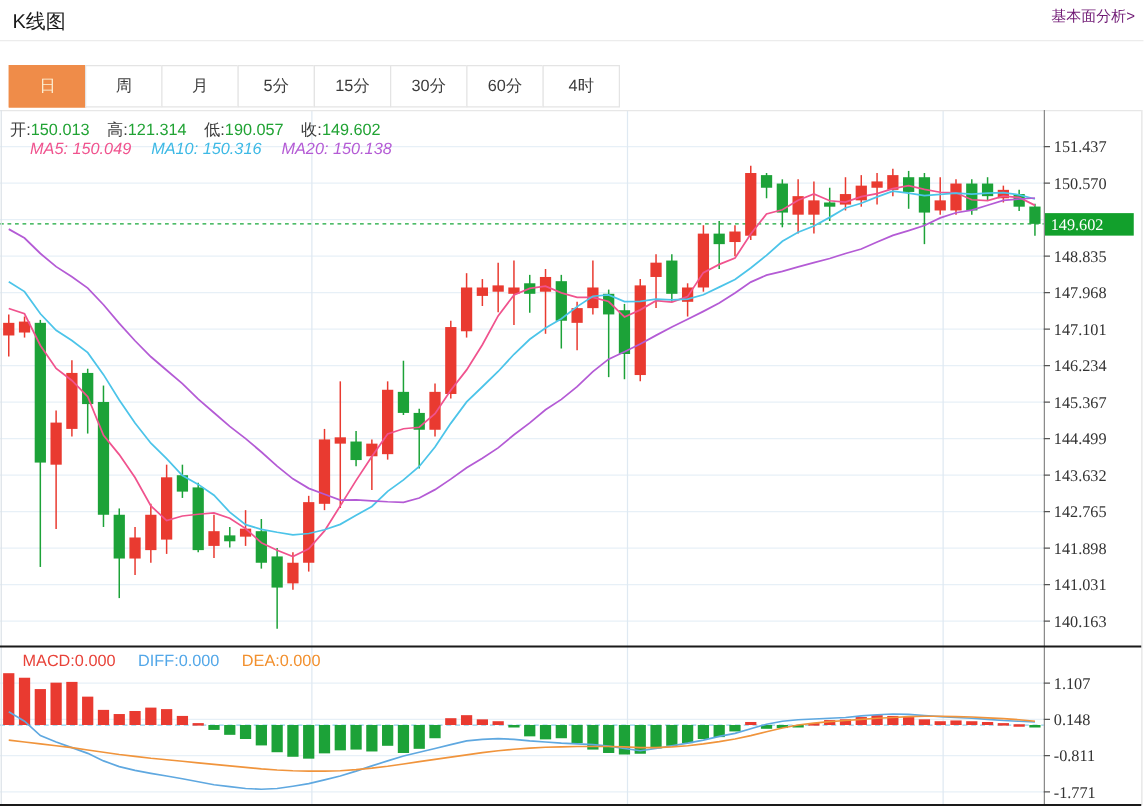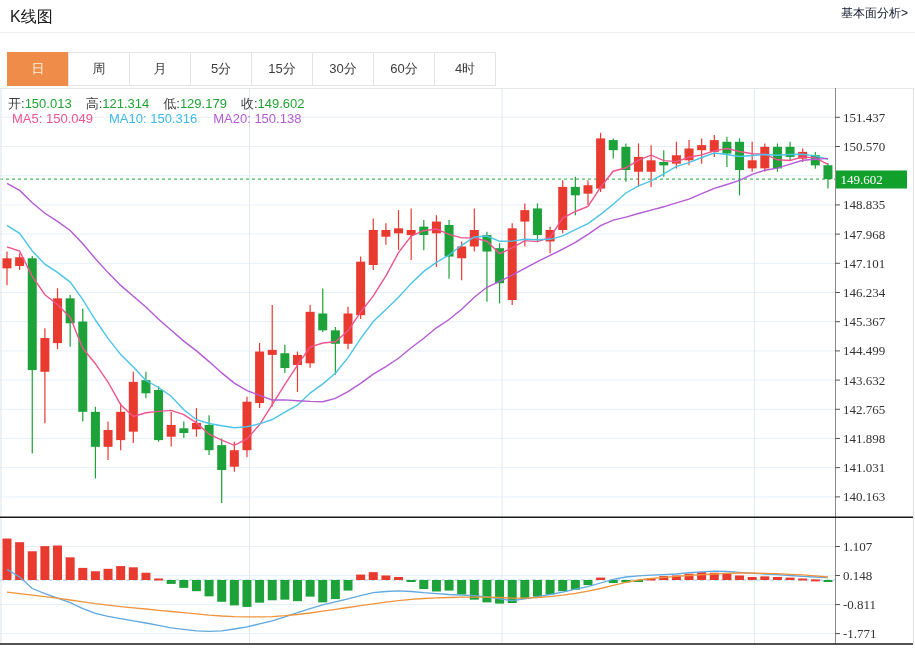--- a/index.html
+++ b/index.html
@@ -1,29 +1,29 @@
 <!DOCTYPE html>
 <html><head>
 <meta charset="utf-8">
 <style>
   html,body{margin:0;padding:0;background:#fff;}
   #app{position:relative;width:915px;height:649px;background:#fff;overflow:hidden;
        font-family:"Liberation Sans",sans-serif;}
   #chart-svg{position:absolute;left:0;top:0;}
   .hdr-title{position:absolute;left:10px;top:7px;font-size:16px;font-weight:normal;color:#1a1a1a;}
-  .hdr-link{position:absolute;right:7px;top:5px;font-size:12px;color:#0f172a;cursor:pointer;}
+  .hdr-link{position:absolute;right:7px;top:5px;font-size:12px;color:#701a75;cursor:pointer;}
   .hdr-divider{position:absolute;left:0;top:32px;width:915px;height:1px;background:#ececec;}
   #tab-bar{position:absolute;left:7px;top:52px;display:flex;}
   .tab{width:60px;height:32px;line-height:32px;text-align:center;font-size:13px;color:#3c3c3c;
        border:1px solid #e4e4e4;margin-left:-1px;background:#fff;cursor:pointer;}
   .tab:first-child{margin-left:0;}
   .tab.selected{background:#ef8c49;border-color:#ef8c49;color:#fcf3d8;}
   .row{position:absolute;font-size:13px;white-space:nowrap;}
   #row-ohlc{left:8px;top:95px;}
-  #row-ma{left:12px;top:111px;}
+  #row-ma{left:24px;top:111px;font-style:italic;}
   #row-macd{left:18px;top:521px;}
   .lbl{color:#3c3c3c;}
   .val-green{color:#21a334;margin-right:14px;text-align:center;}
   .ma5{color:#f0538e;margin-right:16px;}
   .ma10{color:#3db9e5;margin-right:16px;}
   .ma20{color:#b45bd5;}
   .macd-r{color:#e8433a;margin-right:18px;}
   .macd-b{color:#52a7e8;margin-right:18px;}
   .macd-o{color:#f2902e;}
 </style>
@@ -326,20 +326,23 @@
       <div class="tab">周</div>
       <div class="tab">月</div>
       <div class="tab">5分</div>
       <div class="tab">15分</div>
       <div class="tab">30分</div>
       <div class="tab">60分</div>
       <div class="tab">4时</div>
     </div>
 
   <div id="row-ohlc" class="row">
-    <span class="lbl">开:</span><span class="val-green">150.013</span><span class="lbl">高:</span><span class="val-green">121.314</span><span class="lbl">低:</span><span class="val-green">129.179</span><span class="lbl">收:</span><span class="val-green">149.602</span>
+    <span class="lbl">开:</span><span class="val-green">150.013</span><span class="lbl">高:</span><span class="val-green">121.314</span><span class="lbl">低:</span><span class="val-green">190.057</span><span class="lbl">收:</span><span class="val-green">149.602</span>
   </div>
 
   <div id="row-ma" class="row">
     <span class="ma5"><span>MA5:</span> <span>150.049</span></span><span class="ma10"><span>MA10:</span> <span>150.316</span></span><span class="ma20"><span>MA20:</span> <span>150.138</span></span>
   </div>
 
+  <div id="row-macd" class="row">
+    <span class="macd-r"><span>MACD:</span><span>0.000</span></span><span class="macd-b"><span>DIFF:</span><span>0.000</span></span><span class="macd-o"><span>DEA:</span><span>0.000</span></span>
+  </div>
 </div>
 
 </body></html>

